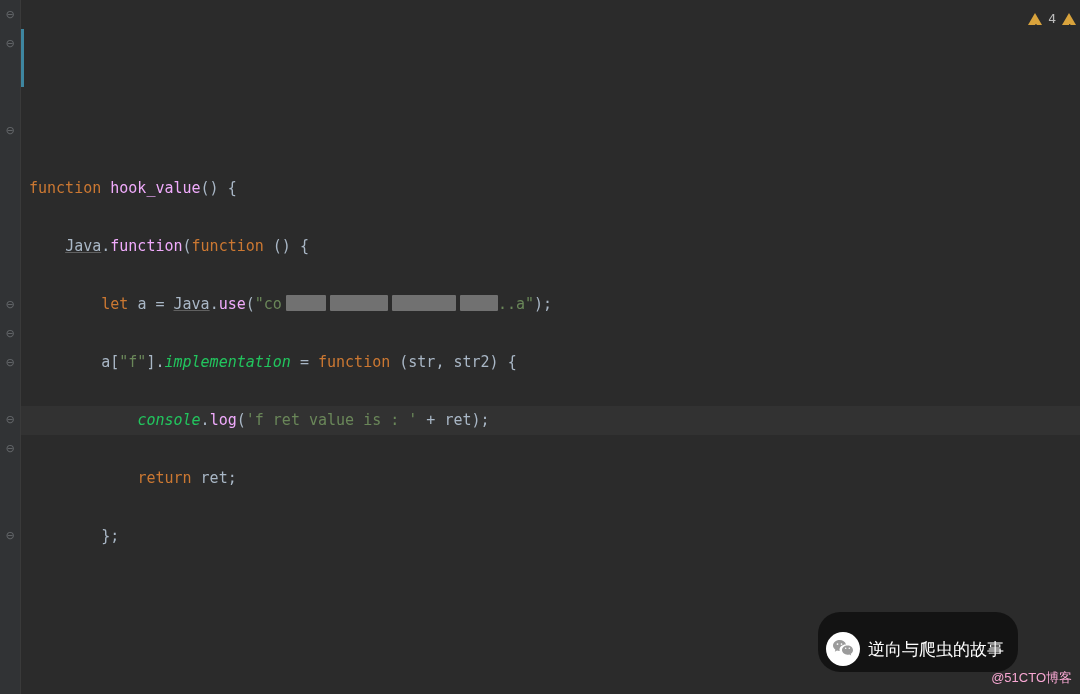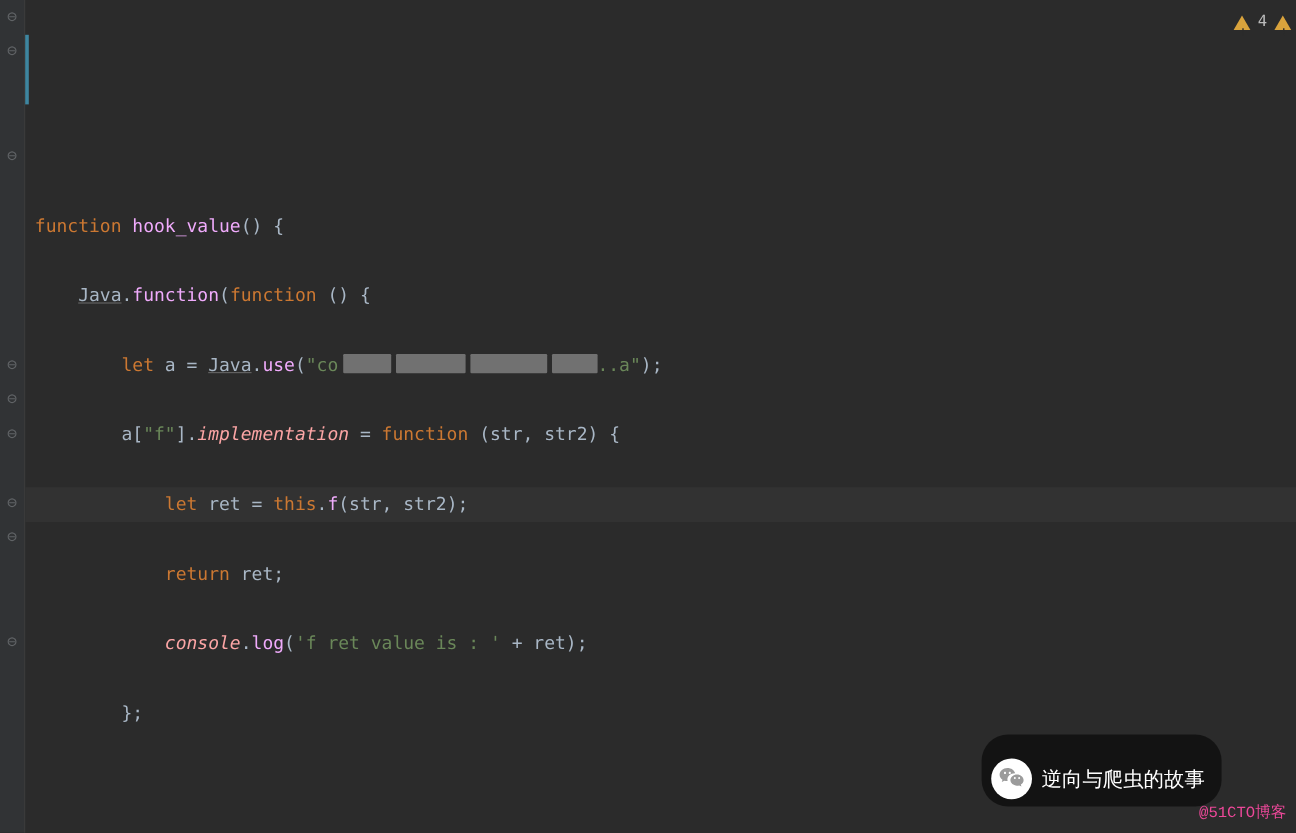--- a/index.html
+++ b/index.html
@@ -60,21 +60,21 @@
   .blue-bar {
     position: absolute;
     left: 0; top: 29px;
     width: 3px; height: 58px;
     background: #3e86a0;
     z-index: 2;
   }
   .kw { color: #cc7832; }          
   .fn-name { color: #f0abfc; }      
   .str { color: #6a8759; }          
-  .prop { color: #fca5a5; font-style: italic; } 
+  .prop { color: #22c55e; font-style: italic; } 
   .param { color: #a9b7c6; }
   .punc { color: #a9b7c6; }
   .underline { text-decoration: underline; text-decoration-color: #606060; }
   .censor {
     display: inline-block;
     background: #717171;
     height: 16px;
     vertical-align: -2px;
     border-radius: 1px;
   }
@@ -105,22 +105,22 @@
     color: #2b2b2b;
     font-size: 9px;
     font-weight: bold;
   }
   .warn-count {
     color: #bbbbbb; font-size: 13px;
   }
   .watermark {
     position: absolute;
     right: 8px; bottom: 2px;
-    color: #ec4899;
-    font-family: Liberation Mono, monospace;
+    color: #f9a8d4;
+    font-family: Liberation Sans, sans-serif;
     font-size: 13px;
     z-index: 20;
   }
   .wechat-badge {
     position: absolute;
     right: 62px; bottom: 22px;
     display: flex;
     align-items: center;
     gap: 8px;
     background: rgba(0,0,0,0.55);
@@ -182,23 +182,22 @@
 
   <div class="code">
     <div class="blue-bar"></div>
     <div class="hl-line" style="top:406px"></div>
 
     <div class="code-layer">
 <span class="line"><span class="kw">function</span><span> </span><span class="fn-name">hook_value</span><span class="punc">()</span><span> </span><span class="punc">{</span></span>
 <span class="line">    <span class="underline">Java</span><span class="punc">.</span><span class="fn-name">function</span><span class="punc">(</span><span class="kw">function</span><span> </span><span class="punc">()</span><span> </span><span class="punc">{</span></span>
 <span class="line">        <span class="kw">let</span><span> </span><span>a</span><span> = </span><span class="underline">Java</span><span class="punc">.</span><span class="fn-name">use</span><span class="punc">(</span><span class="str">"co</span><span class="censor c1 gap"></span><span class="censor c2 gap"></span><span class="censor c3 gap"></span><span class="censor c4 gap"></span><span class="str">..a"</span><span class="punc">)</span><span class="punc">;</span></span>
 <span class="line">        <span>a</span><span class="punc">[</span><span class="str">"f"</span><span class="punc">]</span><span class="punc">.</span><span class="prop">implementation</span><span> = </span><span class="kw">function</span><span> </span><span class="punc">(</span><span class="param">str</span><span class="punc">, </span><span class="param">str2</span><span class="punc">) {</span></span>
-<span class="line">            <span class="kw">let</span><span> </span><span>ret</span><span> = </span><span class="kw">this</span><span class="punc">.</span><span class="fn-name">f</span><span class="punc">(</span><span>str</span><span class="punc">, </span><span>str2</span><span class="punc">)</span><span class="punc">;</span></span>
+<span class="line">            <span class="prop">console</span><span class="punc">.</span><span class="fn-name">log</span><span class="punc">(</span><span class="str">'f ret value is : '</span><span> + </span><span>ret</span><span class="punc">)</span><span class="punc">;</span></span>
 <span class="line">            <span class="kw">return</span><span> </span><span>ret</span><span class="punc">;</span></span>
-<span class="line">            <span class="prop">console</span><span class="punc">.</span><span class="fn-name">log</span><span class="punc">(</span><span class="str">'f ret value is : '</span><span> + </span><span>ret</span><span class="punc">)</span><span class="punc">;</span></span>
 <span class="line">        <span class="punc">};</span></span>
 
 
 
 
 
 
 
 
 

